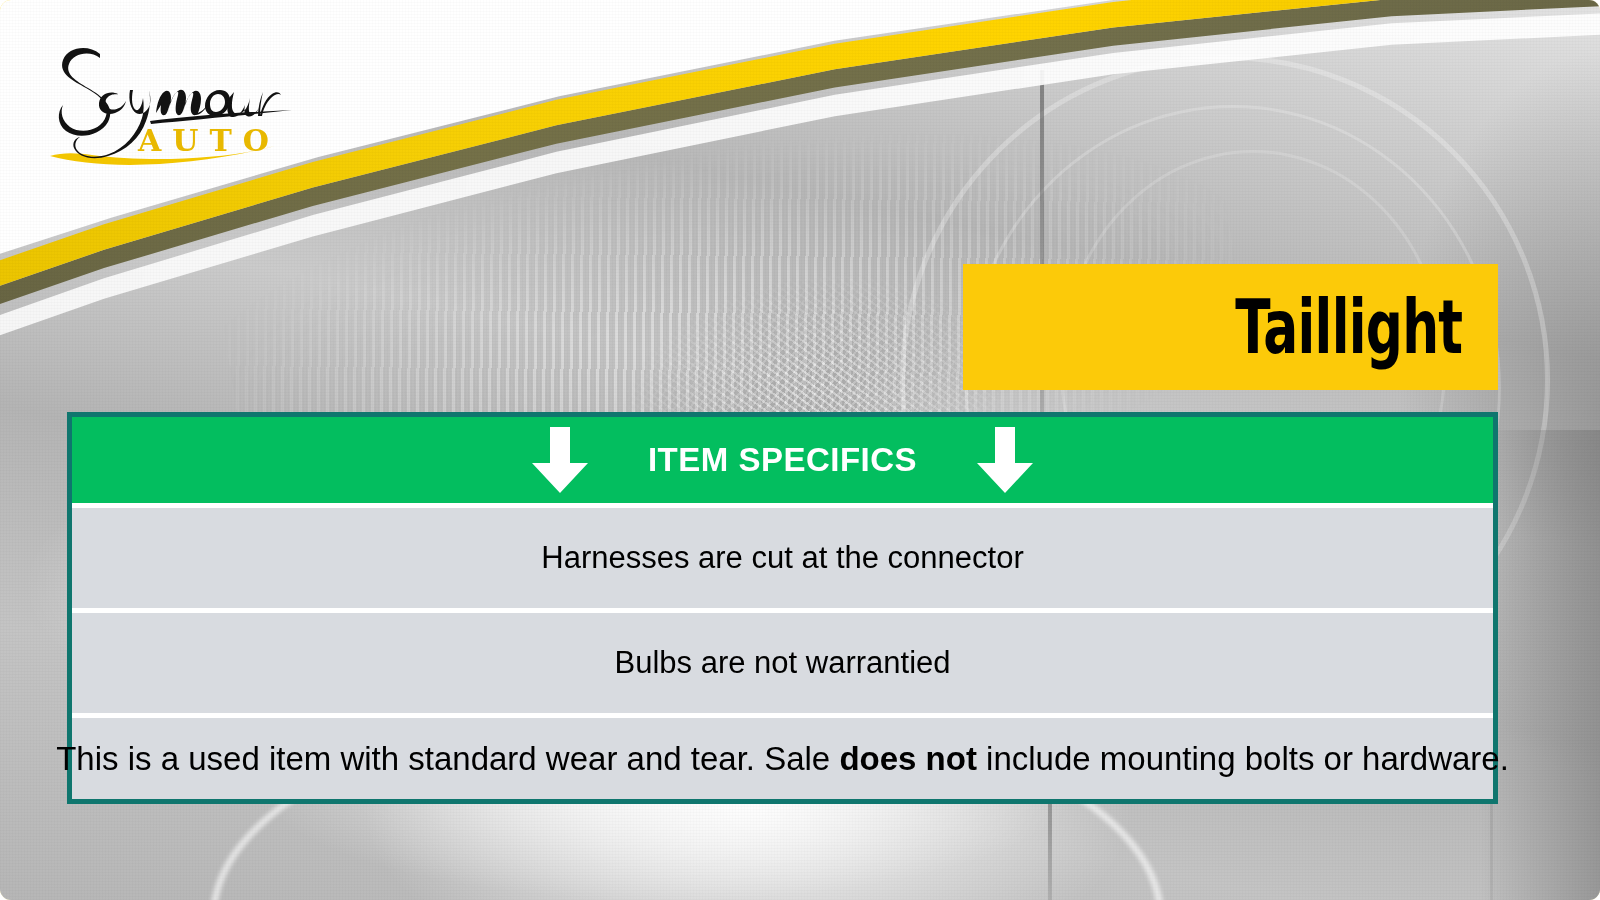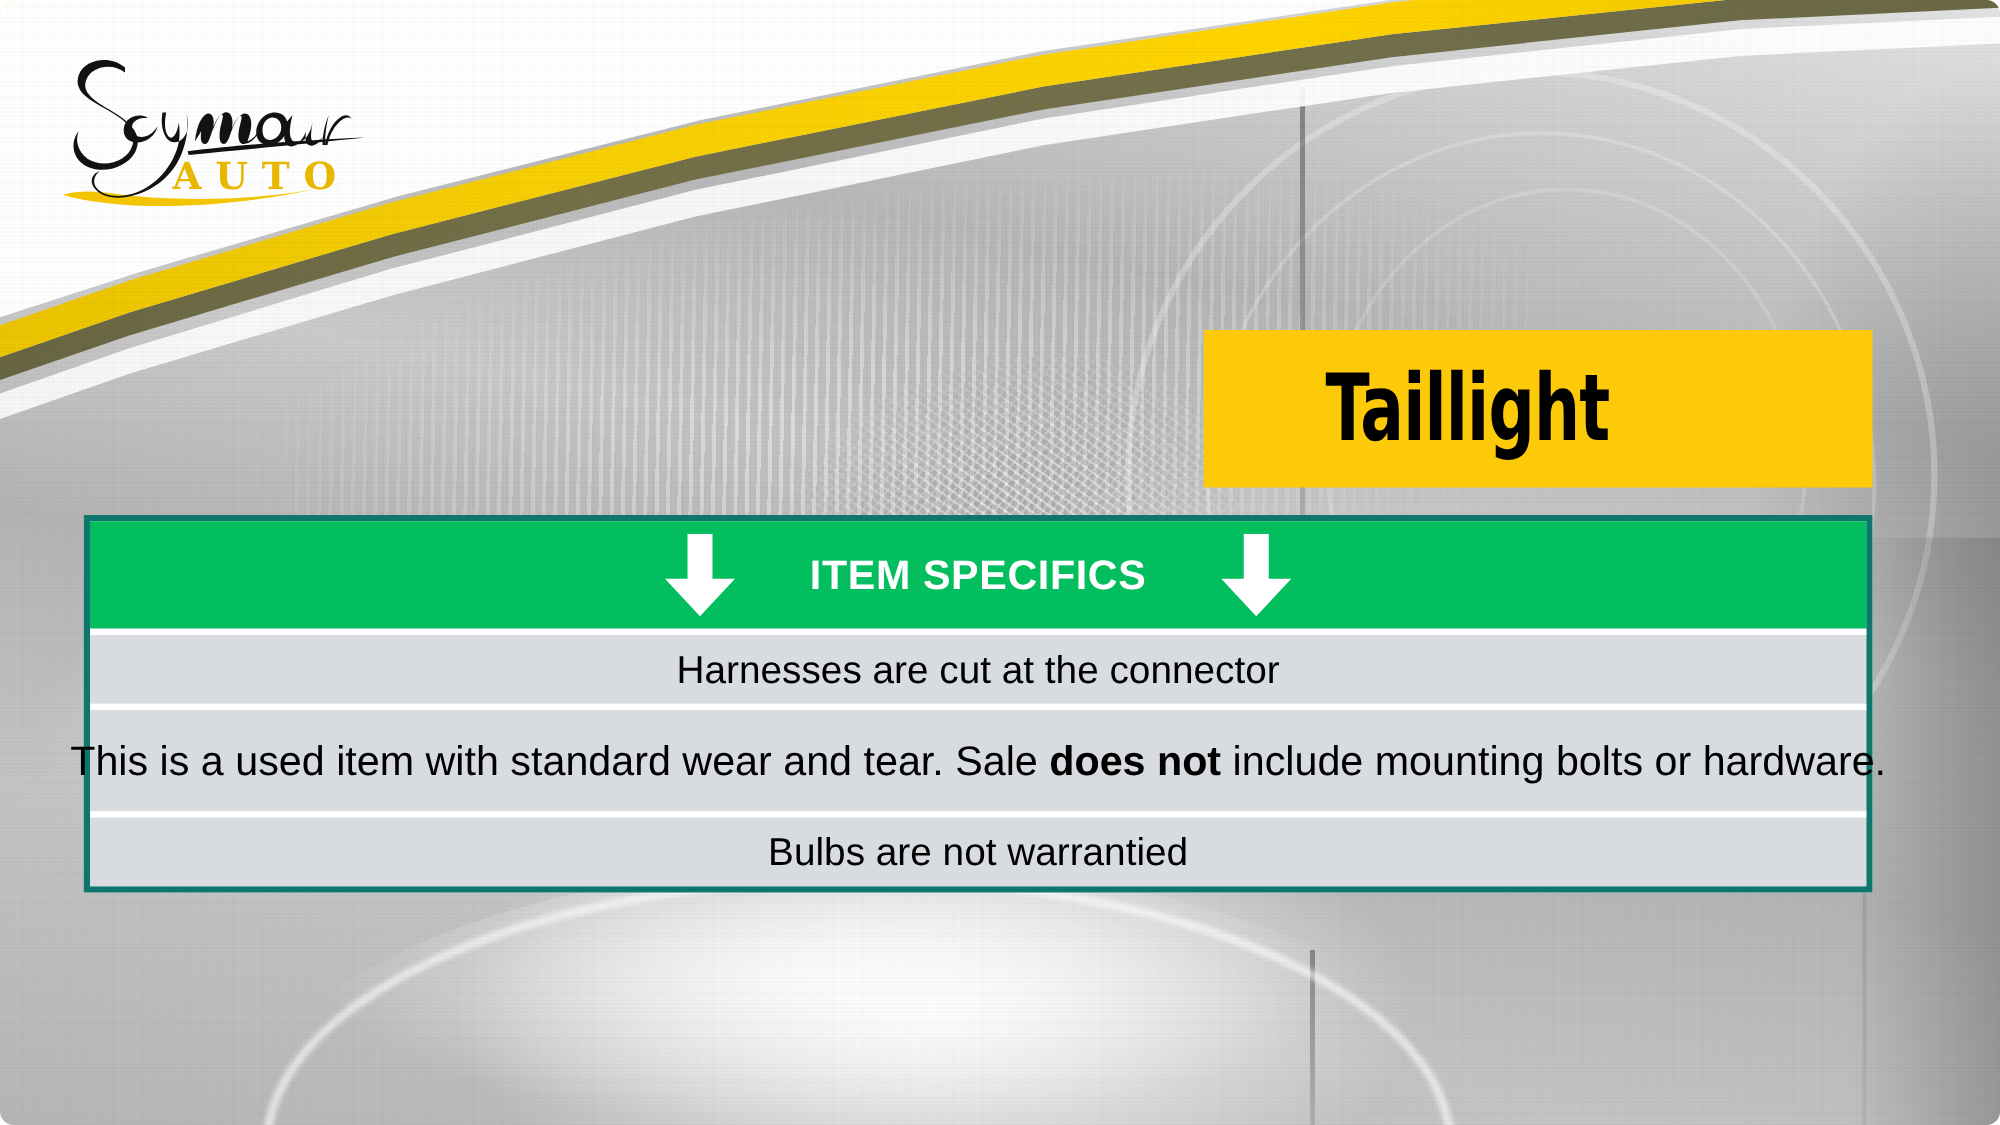--- a/index.html
+++ b/index.html
@@ -191,20 +191,21 @@
   
   .title-banner {
     position: absolute;
     left: 963px;
     top: 264px;
     width: 535px;
     height: 126px;
     background: #FCCA09;
     display: flex;
     align-items: center;
+    justify-content: flex-end;
     box-sizing: border-box;
     padding-right: 36px;
   }
   .title-banner-text {
     color: #000000;
     font-family: "DejaVu Sans", sans-serif;
     font-weight: 700;
     font-size: 74px;
     line-height: 1;
     letter-spacing: -1px;
@@ -235,21 +236,21 @@
     color: #ffffff;
     font-weight: 700;
     font-size: 33px;
     letter-spacing: .5px;
     white-space: nowrap;
   }
   .arrow-down { display: block; width: 56px; height: 66px; }
 
   .spec-row {
     background: #D8DBE0;
-    height: 60px;
+    height: 105px;
     display: flex;
     align-items: center;
     justify-content: center;
     border-top: 5px solid #ffffff;
     box-sizing: border-box;
   }
   .spec-row:first-of-type { border-top: 5px solid #ffffff; }
   .spec-row-text {
     color: #000000;
     font-size: 31px;
@@ -342,22 +343,22 @@
         <svg class="arrow-down" viewBox="0 0 56 66" xmlns="http://www.w3.org/2000/svg">
           <path d="M18 0 H38 V36 H56 L28 66 L0 36 H18 Z" fill="#ffffff"></path>
         </svg>
       </span>
     </div>
 
     <div class="spec-row">
       <div class="spec-row-text">Harnesses are cut at the connector</div>
     </div>
 
+    <div class="spec-row">
+      <div class="spec-row-text">Bulbs are not warrantied</div>
+    </div>
+
     <div class="spec-row spec-row-wide">
       <div class="spec-row-text"><span>This is a used item with standard wear and tear. Sale </span><b>does not</b><span> include mounting bolts or hardware.</span></div>
     </div>
 
-    <div class="spec-row">
-      <div class="spec-row-text">Bulbs are not warrantied</div>
-    </div>
-
   </div>
 </div>
 
 </body></html>

